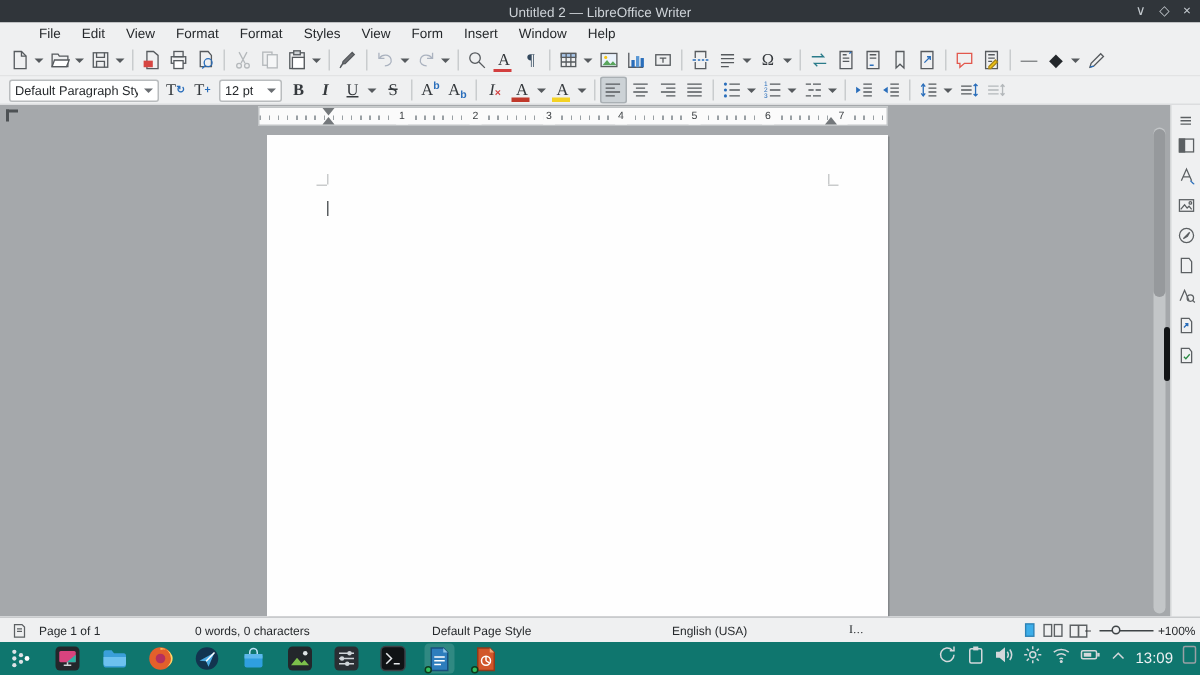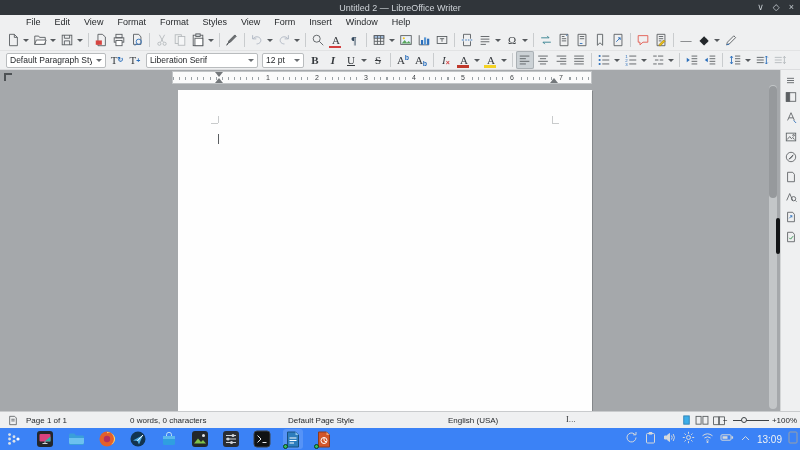--- a/index.html
+++ b/index.html
@@ -55,21 +55,21 @@
   #sbhandle{position:absolute;left:776px;top:148px;width:4px;height:36px;background:#121416;border-radius:2px;}
   
   #sidebarstrip{position:absolute;left:780px;top:70px;width:20px;height:341px;background:#eff0f1;border-left:1px solid #d4d6d7;box-sizing:border-box;}
   #sidebarstrip .sbi{position:absolute;left:3px;width:13px;height:13px;display:flex;align-items:center;justify-content:center;}
   
   #statusbar{position:absolute;left:0;top:411px;width:800px;height:17px;background:#eff0f1;border-top:1px solid #c9cbcd;box-sizing:border-box;font-size:8px;color:#26292c;}
   #statusbar .st{position:absolute;top:4px;line-height:10px;}
   #zoomtrack{position:absolute;left:733px;top:8px;width:36px;height:1px;background:#3f4447;}
   #zoomthumb{position:absolute;left:741px;top:5px;width:6px;height:6px;border:1px solid #3f4447;border-radius:50%;background:#eff0f1;box-sizing:border-box;}
   
-  #taskbar{position:absolute;left:0;top:428px;width:800px;height:22px;background:#3b82f6;display:flex;align-items:center;}
+  #taskbar{position:absolute;left:0;top:428px;width:800px;height:22px;background:#0f766e;display:flex;align-items:center;}
   #taskapps{display:flex;align-items:center;gap:11px;padding-left:4px;}
   .task{position:relative;width:20px;height:20px;display:flex;align-items:center;justify-content:center;border-radius:3px;}
   .task.active{background:rgba(255,255,255,.14);}
   .rundot{position:absolute;left:0px;bottom:0px;width:5px;height:5px;border-radius:50%;background:#30c060;border:1px solid #0e3a1e;box-sizing:border-box;}
   #tray{position:absolute;right:2px;top:0;height:22px;display:flex;align-items:center;gap:6px;}
   #clock{font-size:10px;color:#eef1f3;}
   svg text{font-family:"Liberation Sans",sans-serif;}
 </style>
 </head>
 <body>
@@ -314,24 +314,20 @@
         <i class="ca"></i>
       </div>
     <span class="tb">
         <span class="gl plain">T</span>
         <span class="sml">↻</span>
       </span>
     <span class="tb">
         <span class="gl plain">T</span>
         <span class="sml">+</span>
       </span>
-    <div class="combo" style="width:112px;">
-        <span class="cv">Liberation Serif</span>
-        <i class="ca"></i>
-      </div>
     <div class="combo" style="width:42px;">
         <span class="cv">12 pt</span>
         <i class="ca"></i>
       </div>
     <span class="tb">
         <span class="gl">B</span>
       </span>
     <span class="tb">
         <span class="gl i">I</span>
       </span>

